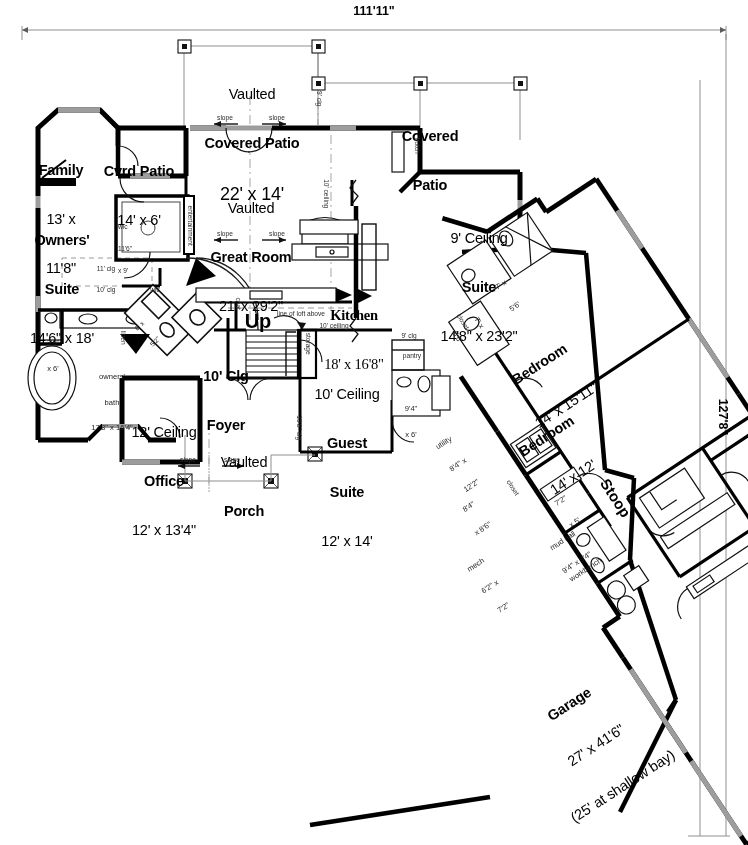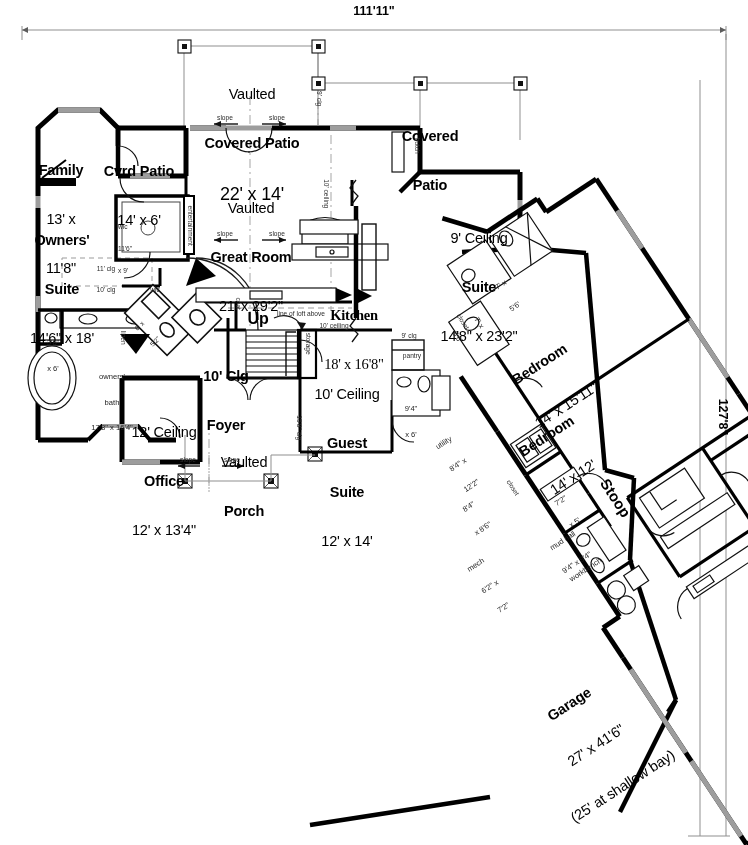--- a/index.html
+++ b/index.html
@@ -599,21 +599,21 @@
   <div class="lbl tiny" style="left:390px;top:352px;width:44px;">pantry</div>
   <div class="lbl tiny2" style="left:392px;top:388px;width:38px;">
     <div>9'4"</div>
     <div>x 6'</div>
   </div>
 
   <div class="lbl room" style="left:180px;top:336px;width:92px;">
     <div>10' Clg</div>
     <div>Foyer</div>
   </div>
-  <div class="lbl room" style="left:238px;top:310px;width:40px;font-size:16px;">Up</div>
+  <div class="lbl room" style="left:238px;top:310px;width:40px;font-size:20px;">Up</div>
   <div class="lbl tiny rot90" style="left:286px;top:340px;width:44px;">storage</div>
 
   <div class="lbl room" style="left:296px;top:354px;width:102px;">
     <div style="font-weight:normal;">10' Ceiling</div>
     <div>Guest</div>
     <div>Suite</div>
     <div style="font-weight:normal;">12' x 14'</div>
   </div>
 
   <div class="lbl room" style="left:112px;top:392px;width:104px;">

